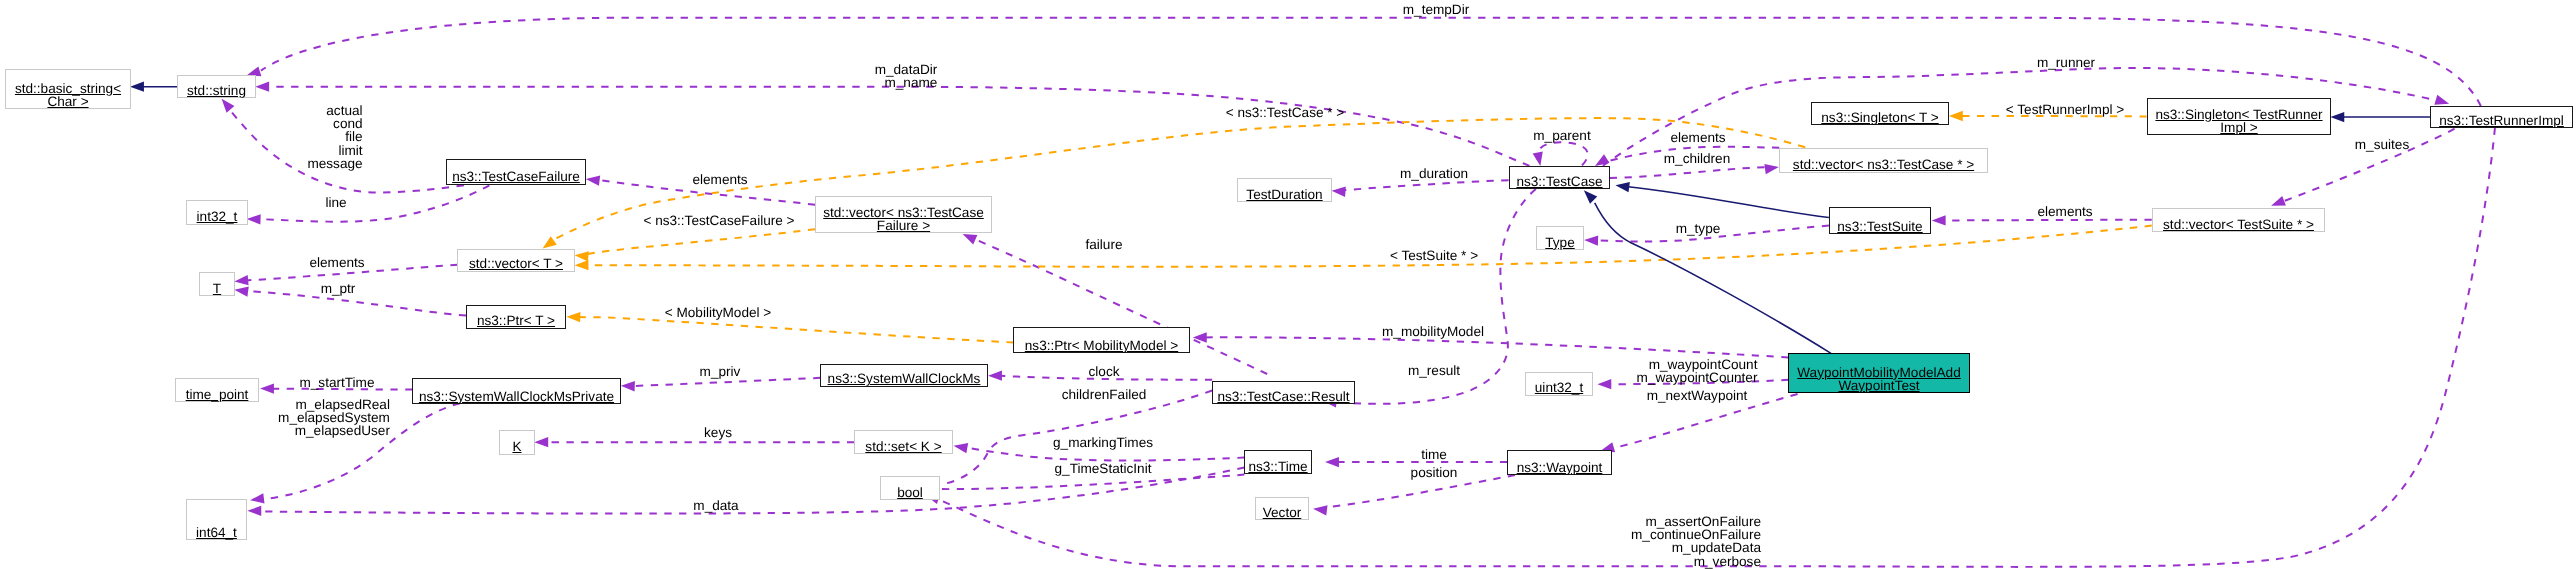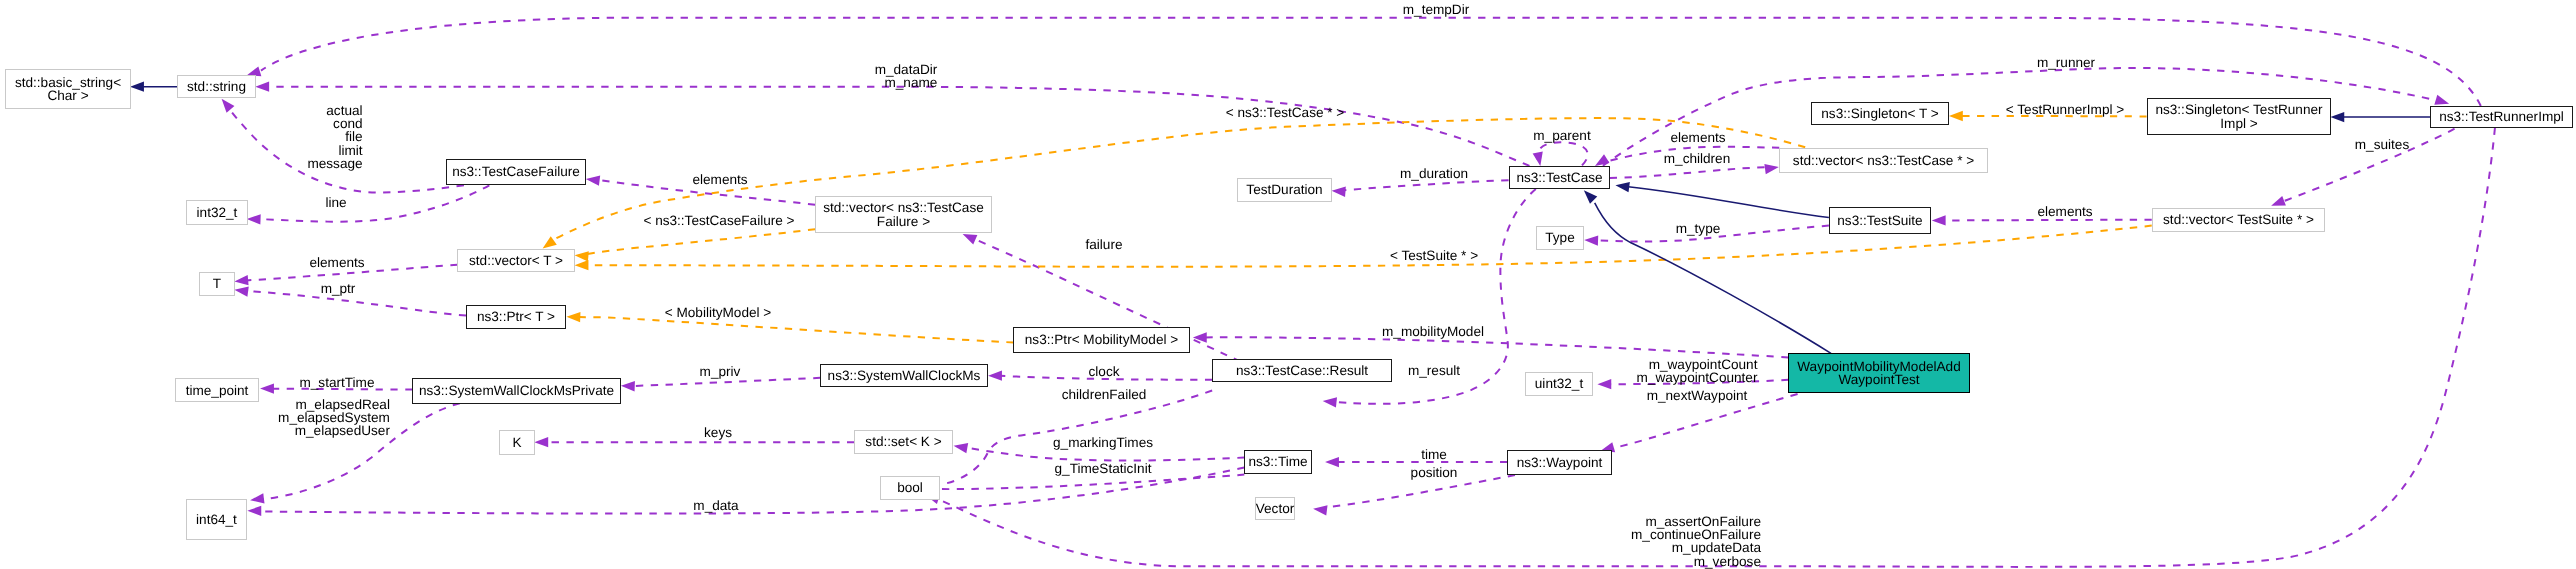--- a/index.html
+++ b/index.html
@@ -7,21 +7,21 @@
 *{-webkit-font-smoothing:antialiased;text-rendering:geometricPrecision;}
 body{width:2576px;height:569px;overflow:hidden;font-family:"Liberation Sans",sans-serif;}
 #diagram{position:relative;width:2576px;height:569px;background:#ffffff;}
 svg.edge-layer{position:absolute;left:0;top:0;width:2576px;height:569px;overflow:visible;}
 svg.edge-layer path.usage{fill:none;stroke:#9a32cd;stroke-width:2.2;stroke-dasharray:8.1 8.2;}
 svg.edge-layer path.templ{fill:none;stroke:#ffa500;stroke-width:2.2;stroke-dasharray:8.1 8.2;}
 svg.edge-layer path.inherit{fill:none;stroke:#191970;stroke-width:1.7;}
 svg.edge-layer polygon.ah-usage{fill:#9a32cd;stroke:none;}
 svg.edge-layer polygon.ah-templ{fill:#ffa500;stroke:none;}
 svg.edge-layer polygon.ah-inherit{fill:#191970;stroke:none;}
-.node{position:absolute;box-sizing:border-box;background:#ffffff;display:flex;align-items:center;justify-content:center;cursor:pointer;}
+.node{position:absolute;box-sizing:border-box;background:#ffffff;display:flex;align-items:flex-end;justify-content:center;cursor:pointer;text-decoration:underline;}
 .node .nlabel{font-size:13.6px;line-height:13.2px;color:#000000;text-align:center;white-space:pre;}
 .node.light{border:0.9px solid #c9c9c9;}
 .node.dark{border:1.8px solid #1a1a1a;}
 .node.current{border:1.8px solid #000000;background:#14b8a6;}
 .elabel{position:absolute;font-size:13.6px;line-height:13.2px;color:#000000;text-align:right;white-space:pre;transform:translate(-50%,-50%);}
 </style>
 </head>
 <body>
 
 <div id="diagram">
@@ -162,42 +162,42 @@
     </div>
 <div class="node light" style="left:2152px;top:208px;width:173px;height:24px">
       <span class="nlabel">std::vector&lt; TestSuite * &gt;</span>
     </div>
 <div class="node dark" style="left:820px;top:364px;width:168px;height:22.7px">
       <span class="nlabel">ns3::SystemWallClockMs</span>
     </div>
 <div class="node dark" style="left:412px;top:378px;width:209px;height:26px">
       <span class="nlabel">ns3::SystemWallClockMsPrivate</span>
     </div>
-<div class="node dark" style="left:1212px;top:359px;width:180px;height:23px">
+<div class="node dark" style="left:1212px;top:381px;width:143px;height:23px">
       <span class="nlabel">ns3::TestCase::Result</span>
     </div>
 <div class="node light" style="left:175px;top:378px;width:84px;height:24.4px">
       <span class="nlabel">time_point</span>
     </div>
 <div class="node light" style="left:499px;top:430px;width:36px;height:24.6px">
       <span class="nlabel">K</span>
     </div>
 <div class="node light" style="left:854px;top:430px;width:99px;height:24px">
       <span class="nlabel">std::set&lt; K &gt;</span>
     </div>
 <div class="node light" style="left:880px;top:476px;width:60px;height:24px">
       <span class="nlabel">bool</span>
     </div>
 <div class="node light" style="left:186px;top:499px;width:61px;height:41px">
       <span class="nlabel">int64_t</span>
     </div>
 <div class="node dark" style="left:1244px;top:450px;width:68px;height:24px">
       <span class="nlabel">ns3::Time</span>
     </div>
-<div class="node light" style="left:1255px;top:497px;width:40px;height:23px">
+<div class="node light" style="left:1255px;top:497px;width:54px;height:23px">
       <span class="nlabel">Vector</span>
     </div>
 <div class="node dark" style="left:1507px;top:450px;width:105px;height:25px">
       <span class="nlabel">ns3::Waypoint</span>
     </div>
 <div class="node light" style="left:1525px;top:372px;width:68px;height:23.6px">
       <span class="nlabel">uint32_t</span>
     </div>
 <div class="node current" style="left:1788px;top:353px;width:182px;height:40px">
       <span class="nlabel">WaypointMobilityModelAdd

